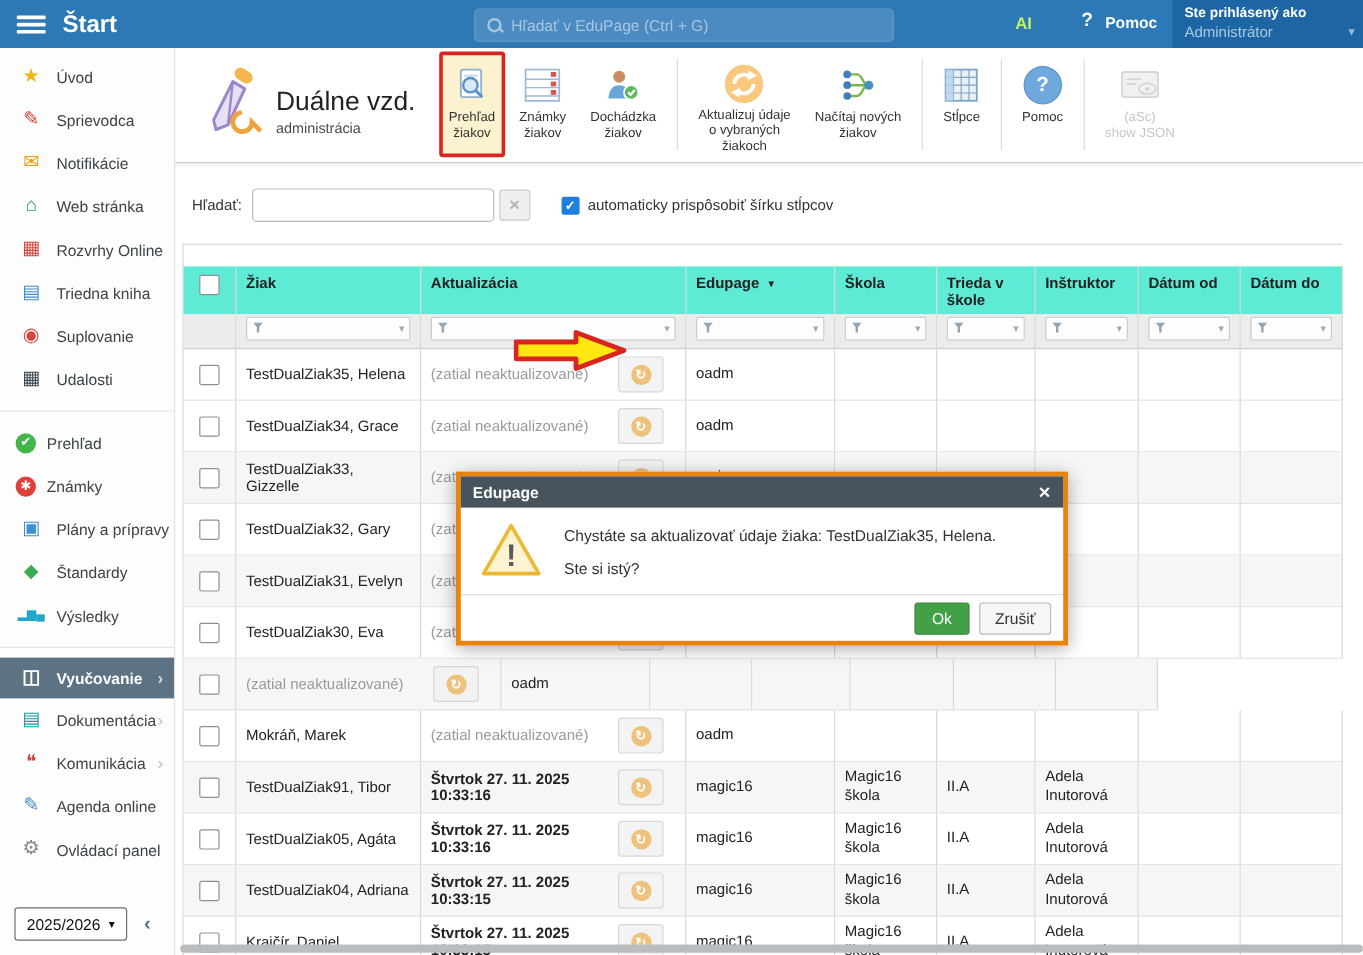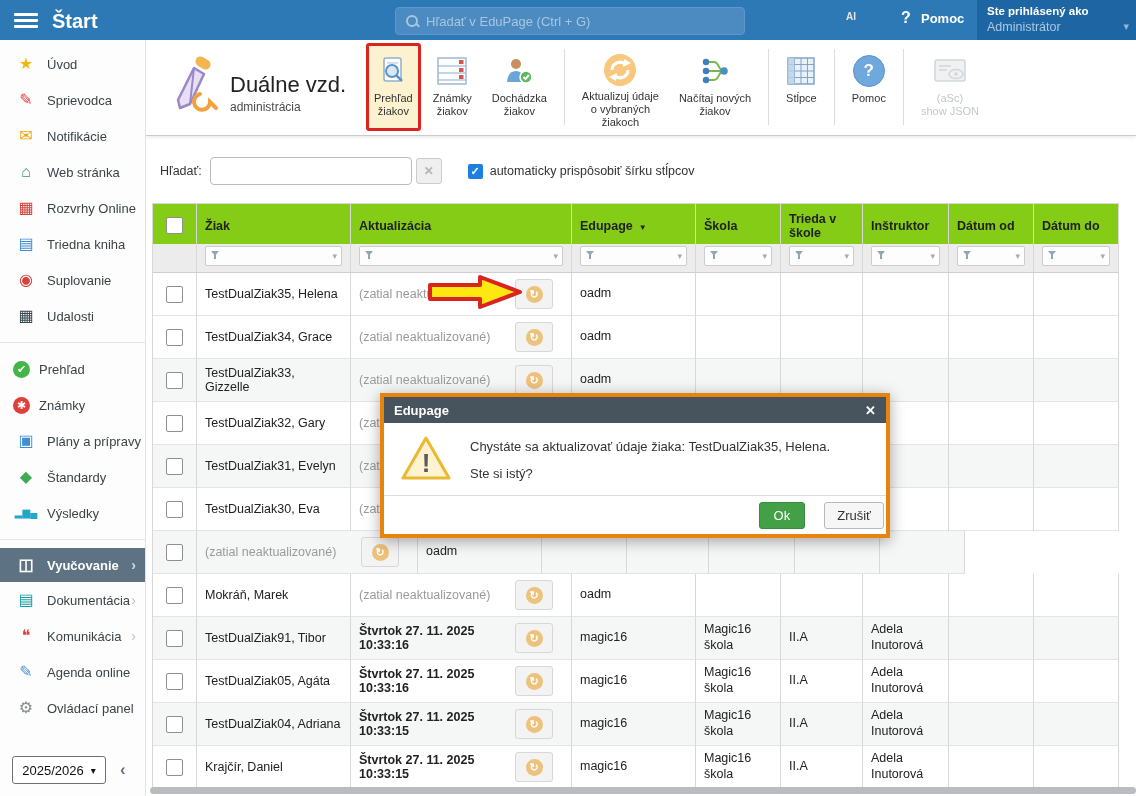--- a/index.html
+++ b/index.html
@@ -8,21 +8,21 @@
   
   .topbar{position:absolute;left:0;top:0;width:1136px;height:40px;background:#2d79b6;z-index:40;}
   .hamburger{position:absolute;left:14px;top:10px;width:24px;height:20px;cursor:pointer;}
   .hamburger span{display:block;height:3px;background:#fff;margin:3px 0;border-radius:1px;}
   .start-label{position:absolute;left:52px;top:10px;color:#fff;font-size:20px;font-weight:bold;}
   .searchbox{position:absolute;left:395px;top:7px;width:348px;height:26px;background:#4b8bc1;border:1px solid #5e97c8;border-radius:4px;display:flex;align-items:center;}
   .mag{position:relative;width:12px;height:12px;margin:0 8px 0 10px;}
   .mag i{position:absolute;left:0;top:0;width:8px;height:8px;border:2px solid #a9c6df;border-radius:50%;}
   .mag b{position:absolute;left:9px;top:9px;width:5px;height:2px;background:#a9c6df;transform:rotate(45deg);}
   .search-ph{color:#a9c6df;font-size:13px;}
-  .ai-label{position:absolute;left:846px;top:11px;color:#e5e5e5;font-weight:bold;font-size:10px;}
+  .ai-label{position:absolute;left:846px;top:11px;color:#bef264;font-weight:bold;font-size:14px;}
   .help-q{position:absolute;left:901px;top:9px;color:#fff;font-weight:bold;font-size:16px;}
   .help-label{position:absolute;left:921px;top:11px;color:#fff;font-weight:bold;font-size:13px;}
   .userbox{position:absolute;left:977px;top:0;width:159px;height:40px;background:#1d66a3;cursor:pointer;}
   .userbox .l1{position:absolute;left:10px;top:5px;color:#fff;font-size:11.5px;font-weight:bold;}
   .userbox .l2{position:absolute;left:10px;top:20px;color:#a9c8e4;font-size:12.5px;}
   .userbox .caret{position:absolute;right:7px;top:20px;color:#8fb6d8;font-size:11px;}
 
   
   .sidebar{position:absolute;left:0;top:40px;width:145px;bottom:0;background:#fdfdfd;border-right:1px solid #e2e2e2;z-index:5;}
   #side-list{padding-top:6px;}
@@ -64,21 +64,21 @@
   .filter-input{margin-left:8px;width:196px;height:24px;border:1px solid #bbb;border-radius:4px;background:#fff;}
   .clear-btn{margin-left:4px;width:24px;height:24px;background:#efefef;border:1px solid #ccc;border-radius:3px;color:#b5b5b5;font-weight:bold;font-size:12px;display:flex;align-items:center;justify-content:center;cursor:pointer;}
   .cb{width:15px;height:15px;border-radius:2px;margin-left:26px;display:flex;align-items:center;justify-content:center;}
   .cb.checked{background:#1f7fe0;color:#fff;font-size:11px;font-weight:bold;}
   .cb-label{font-size:12.5px;color:#333;margin-left:7px;}
 
   
   .tbl{position:absolute;left:6px;top:163px;width:966px;border-left:1px solid #d8d8d8;border-top:1px solid #d8d8d8;font-size:12.5px;color:#222;}
   .trow{display:flex;}
   .tc{box-sizing:border-box;border-right:1px solid #d8d8d8;border-bottom:1px solid #e4e4e4;padding:4px 8px;overflow:hidden;}
-  .thead .tc{background:#84cc16;border-bottom:none;font-weight:bold;height:40px;display:flex;align-items:center;padding-top:7px;}
+  .thead .tc{background:#5eead4;border-bottom:none;font-weight:bold;height:40px;display:flex;align-items:flex-start;padding-top:7px;margin-top:18px;}
   .tfilter .tc{background:#ececec;height:29px;border-bottom:1px solid #cfcfcf;padding-top:2px;}
   .sort{font-size:8px;margin-left:6px;margin-top:3px;}
   .fbox{width:100%;height:20px;background:#fdfdfd;border:1px solid #ccc;border-radius:2px;display:flex;align-items:center;justify-content:space-between;padding:0 4px;box-sizing:border-box;cursor:pointer;}
   .fbox .dd{color:#aaa;font-size:9px;}
   .rbody .tc{height:43px;display:flex;align-items:center;}
   .trow.shade .tc{background:#f5f6f6;}
   .cbcell{justify-content:center;display:flex;align-items:center;}
   .rowcb{width:15px;height:15px;border:1px solid #8f8f8f;border-radius:2px;background:#fff;cursor:pointer;}
   .name{font-weight:normal;}
   .upd-pending{color:#9a9a9a;}
@@ -90,21 +90,21 @@
   .hscroll .thumb{width:100%;height:7px;background:#b9bdbf;border-radius:4px;}
 
   
   .modal{position:absolute;left:380px;top:393px;width:502px;background:#fff;border:4px solid #e8830e;box-shadow:0 3px 14px rgba(0,0,0,.35);z-index:20;}
   .modal-title{height:26px;background:#47545e;color:#fff;font-size:13px;font-weight:bold;display:flex;align-items:center;padding:0 10px;}
   .modal-close{margin-left:auto;cursor:pointer;font-size:13px;color:#fff;}
   .modal-body{display:flex;padding:12px 16px 14px;align-items:flex-start;}
   .warn{flex:none;margin-right:18px;}
   .modal-msgs{padding-top:4px;font-size:13px;color:#333;}
   .modal-msgs .m1{margin-bottom:12px;}
-  .modal-footer{border-top:1px solid #ddd;height:38px;display:flex;align-items:center;justify-content:flex-end;padding-right:2px;gap:19px;}
+  .modal-footer{border-top:1px solid #ddd;height:38px;display:flex;align-items:center;justify-content:flex-end;padding-right:10px;gap:8px;}
   .btn-ok{background:#43a047;border:1px solid #3a8a3e;color:#fff;font-size:13px;padding:5px 14px;border-radius:3px;cursor:pointer;}
   .btn-cancel{background:#f6f6f6;border:1px solid #b9b9b9;color:#333;font-size:13px;padding:5px 12px;border-radius:3px;cursor:pointer;}
 
   .arrow-overlay{position:absolute;left:428px;top:274px;z-index:30;}
 </style>
 </head>
 <body>
 
 <div class="page">
 

